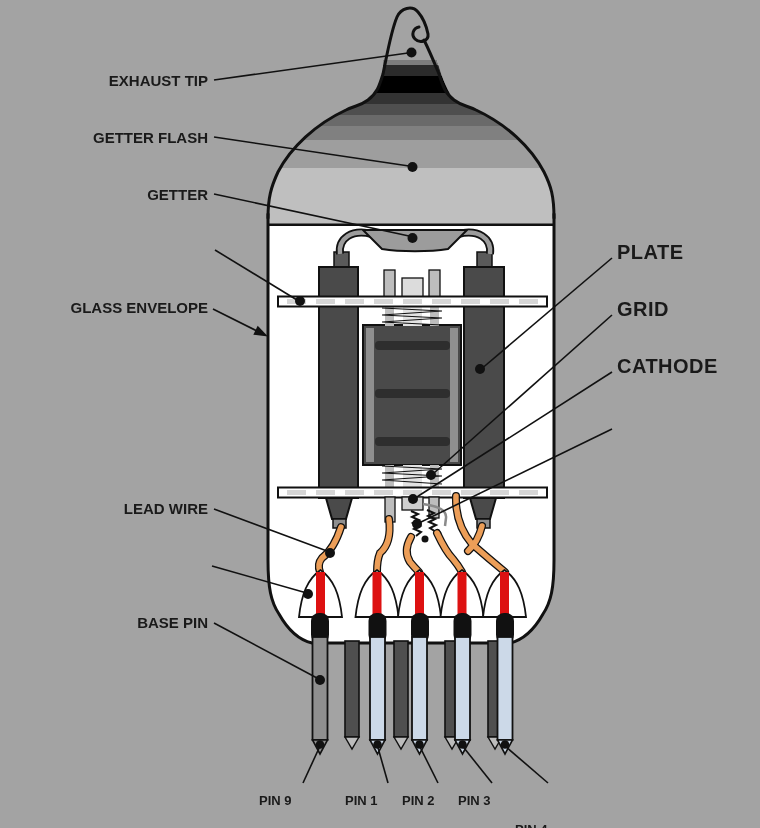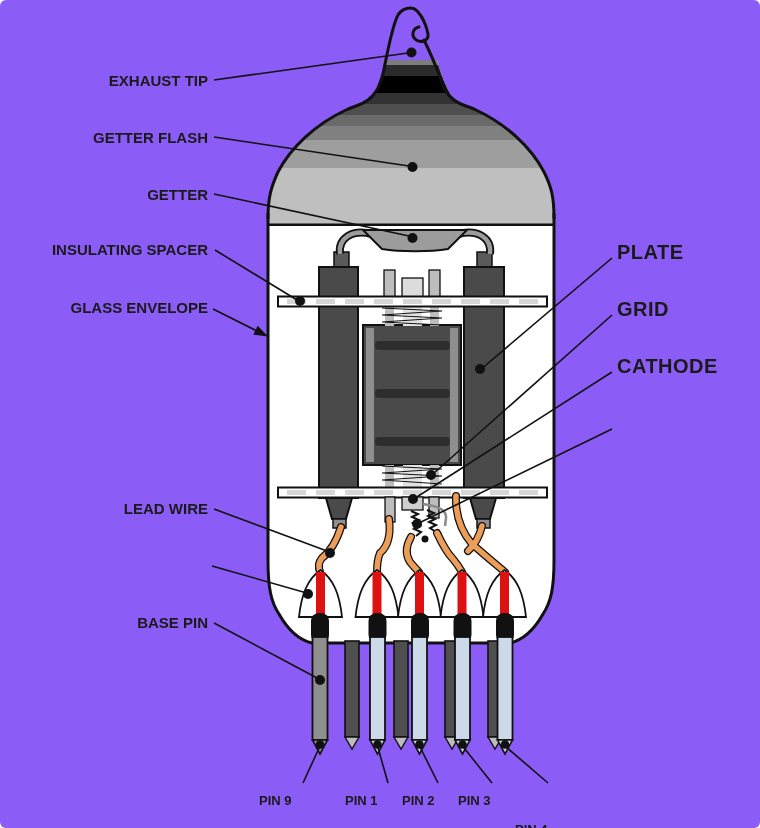--- a/index.html
+++ b/index.html
@@ -1,17 +1,17 @@
 <!DOCTYPE html>
 <html><head>
 <meta charset="utf-8">
 <style>
   html,body{margin:0;padding:0;background:#ffffff;}
-  #stage{position:relative;width:760px;height:828px;background:#8b5cf6;overflow:hidden;
-         font-family:"Liberation Sans","DejaVu Sans",sans-serif;border-radius:6px;}
+  #stage{position:relative;width:760px;height:828px;background:#a3a3a3;overflow:hidden;
+         font-family:"Liberation Sans","DejaVu Sans",sans-serif;}
   #diagram-svg{position:absolute;left:0;top:0;}
   .lbl{position:absolute;font-weight:bold;color:#1a1a1a;white-space:nowrap;}
   .lbl-left{right:552px;text-align:right;font-size:15px;line-height:18px;}
   .lbl-right{left:617px;text-align:right;font-size:20px;line-height:24px;letter-spacing:.5px;}
   .lbl-pin{font-size:13px;line-height:16px;width:80px;text-align:left;}
 </style>
 </head>
 <body>
 
 <div id="stage">
@@ -253,21 +253,20 @@
     <circle cx="431" cy="475" r="5"></circle>
     <circle cx="413" cy="499" r="5"></circle>
     <circle cx="417" cy="524" r="5"></circle>
     <polygon points="268,336.5 257.7,325.7 253.3,334.7"></polygon>
   </g>
 </svg>
 
 <div class="lbl lbl-left" style="top:72px">EXHAUST TIP</div>
 <div class="lbl lbl-left" style="top:129px">GETTER FLASH</div>
 <div class="lbl lbl-left" style="top:186px">GETTER</div>
-<div class="lbl lbl-left" style="top:241px">INSULATING SPACER</div>
 <div class="lbl lbl-left" style="top:299px">GLASS ENVELOPE</div>
 <div class="lbl lbl-left" style="top:500px">LEAD WIRE</div>
 <div class="lbl lbl-left" style="top:614px">BASE PIN</div>
 
 <div class="lbl lbl-right" style="top:240px">PLATE</div>
 <div class="lbl lbl-right" style="top:297px">GRID</div>
 <div class="lbl lbl-right" style="top:354px">CATHODE</div>
 
 <div class="lbl lbl-pin" style="top:793px;left:259px">PIN 9</div>
 <div class="lbl lbl-pin" style="top:793px;left:345px">PIN 1</div>

